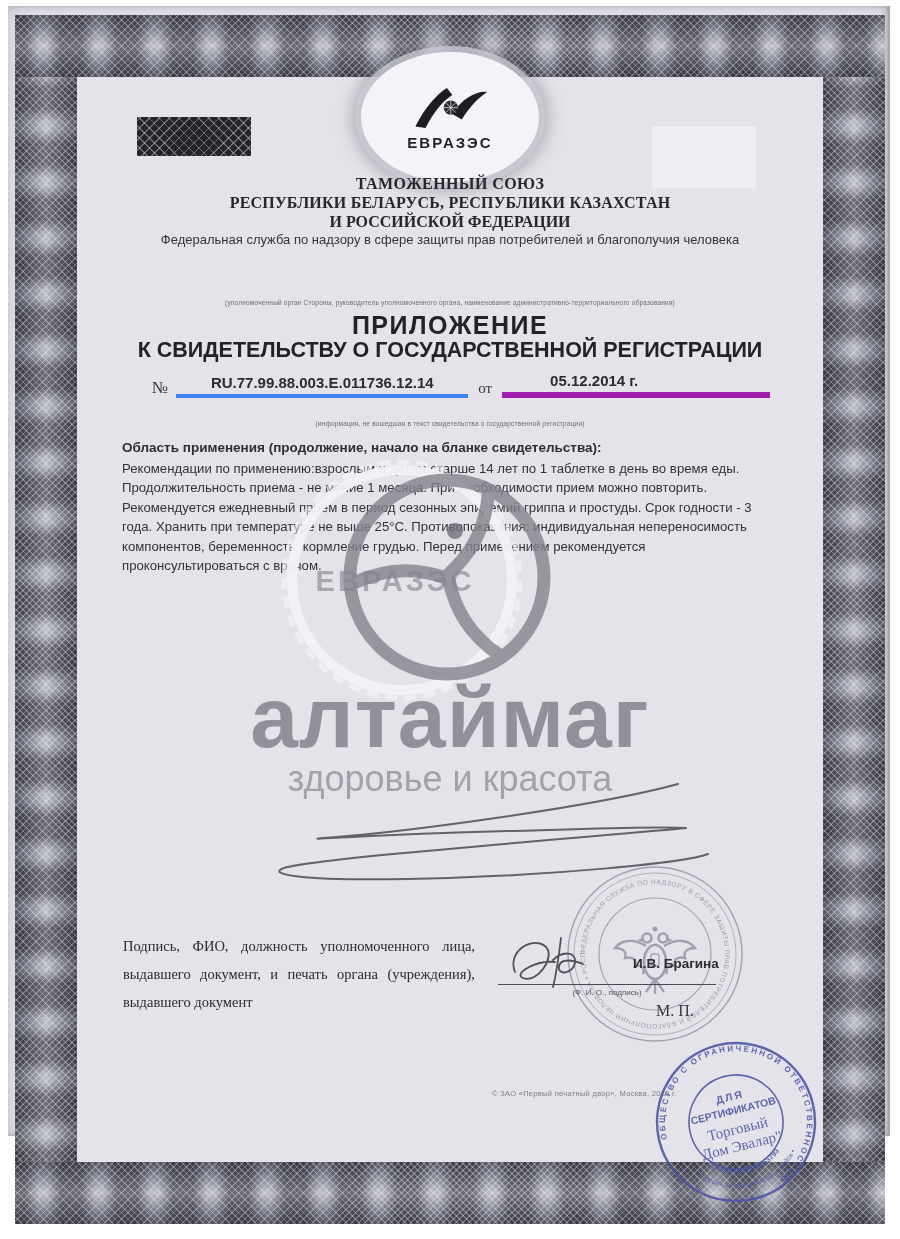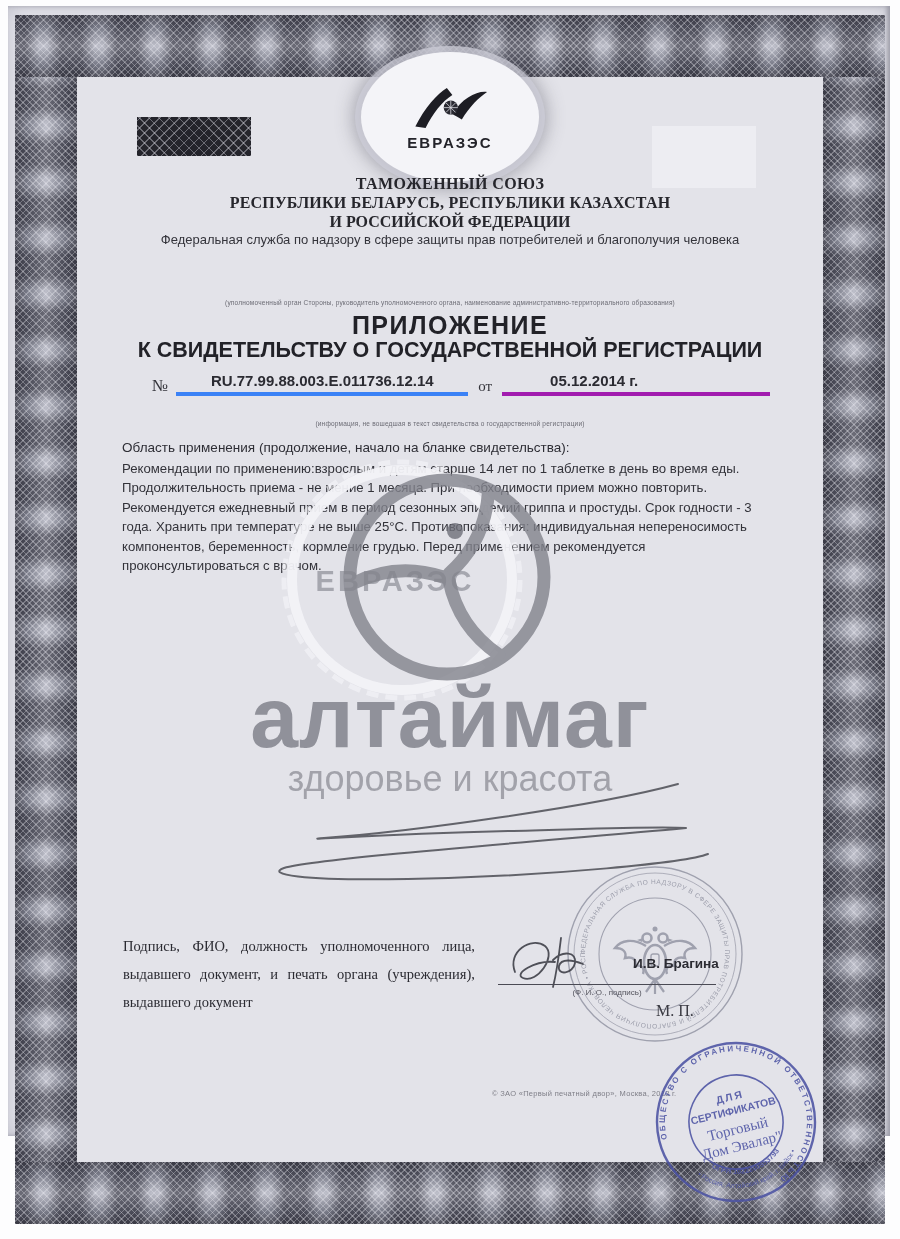--- a/index.html
+++ b/index.html
@@ -49,24 +49,24 @@
   .a3{top:264px;font-size:13px;color:#34343b;}
   .note{color:#6b6b74;}
   .n1{top:299px;font-size:6.5px;letter-spacing:.2px;}
   .t1{top:311px;font-size:25px;font-weight:bold;letter-spacing:1.5px;color:#222228;}
   .t2{top:338px;font-size:21.5px;font-weight:bold;color:#222228;}
   .reg-row{position:absolute;left:152px;top:372px;width:618px;display:flex;align-items:flex-end;}
   .reg-label{font-family:"Liberation Serif",serif;font-size:17px;color:#34343b;margin-right:8px;}
   .reg-number{flex:0 0 292px;text-align:center;border-bottom:4px solid #3b82f6;
       font-weight:bold;font-size:15px;padding-bottom:3px;color:#2b2b32;}
   .reg-ot{font-family:Liberation Serif, serif;font-size:15px;color:#34343b;margin:0 10px 1px 10px;}
-  .reg-date{flex:1;border-bottom:4px solid #a21caf;font-weight:bold;font-size:15px;
+  .reg-date{flex:1;border-bottom:6px solid #a21caf;font-weight:bold;font-size:15px;
       padding:0 0 3px 48px;color:#2b2b32;text-align:left;}
   .n2{top:420px;font-size:6.5px;letter-spacing:.2px;}
-  .body-head{position:absolute;left:122px;top:440px;width:648px;font-size:13.5px;font-weight:normal;color:#2e2e35;}
+  .body-head{position:absolute;left:122px;top:440px;width:648px;font-size:13.5px;font-weight:bold;color:#2e2e35;}
   .body-text{position:absolute;left:122px;top:459px;width:645px;font-size:13.2px;line-height:19.4px;
       color:#33333a;text-align:left;}
   
   .wm-brand{position:absolute;left:80px;top:668px;width:740px;text-align:center;font-weight:bold;
       font-size:86px;letter-spacing:1px;color:#8a8b94;opacity:.92;}
   .wm-tagline{position:absolute;left:100px;top:758px;width:700px;text-align:center;
       font-size:36px;color:#9b9ca4;opacity:.9;}
   svg{display:block;}
   .abs{position:absolute;}
   .imprint{position:absolute;left:492px;top:1089px;font-size:7.5px;color:#7e7e87;letter-spacing:.3px;}

